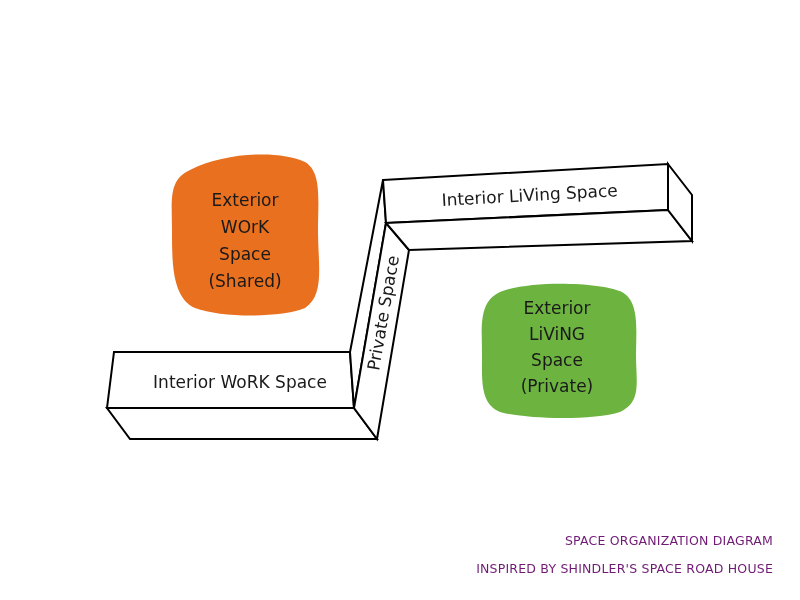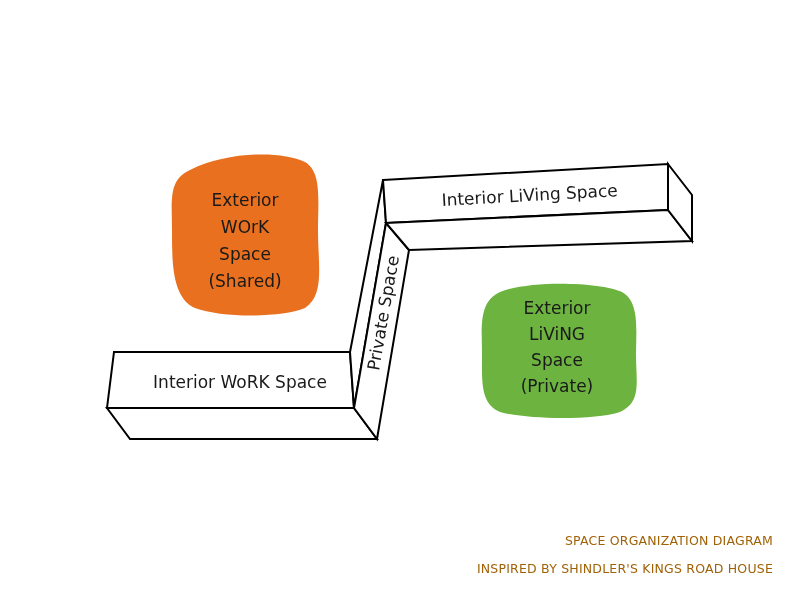--- a/index.html
+++ b/index.html
@@ -3,21 +3,21 @@
   <meta charset="utf-8">
   <style>
     html, body { margin: 0; padding: 0; background: #ffffff; }
     body { width: 800px; height: 600px; position: relative; overflow: hidden;
            font-family: "DejaVu Sans", sans-serif; }
     #diagram { position: absolute; left: 0; top: 0; }
     .blob-text { font-family: "DejaVu Sans", sans-serif; font-size: 17px; fill: #1a1a1a; }
     .bar-text { font-family: "DejaVu Sans", sans-serif; font-size: 17px; fill: #1a1a1a; }
     .edge { fill: #ffffff; stroke: #000000; stroke-width: 2; stroke-linejoin: miter; }
     .caption { position: absolute; right: 27px; font-family: "DejaVu Sans", sans-serif;
-               font-size: 12.5px; color: #a16207; letter-spacing: 0.2px; white-space: nowrap; }
+               font-size: 12.5px; color: #701a75; letter-spacing: 0.2px; white-space: nowrap; }
     #caption-title { top: 533px; }
     #caption-sub { top: 561px; }
   </style>
 </head>
 <body>
 
 <svg id="diagram" width="800" height="600" viewBox="0 0 800 600">
 
   <g>
     <path id="orange-blob" d="M 190 170 C 225 152, 280 150, 305 162 C 322 172, 318 200, 318 230 C 318 265, 325 295, 305 308 C 280 318, 222 318, 195 308 C 172 298, 172 262, 172 232 C 172 200, 168 180, 190 170 Z" fill="#e8701f"></path>
@@ -51,13 +51,13 @@
 
     <polygon class="edge" points="668,164 692,195 692,241 668,210"></polygon>
 
     <text class="bar-text" x="240" y="388" text-anchor="middle">Interior WoRK Space</text>
     <text class="bar-text" x="530" y="201" text-anchor="middle" transform="rotate(-3.2 530 201)">Interior LiVing Space</text>
     <text class="bar-text" x="0" y="0" text-anchor="middle" transform="translate(389 314) rotate(-80)">Private Space</text>
   </g>
 </svg>
 
 <div class="caption" id="caption-title">SPACE ORGANIZATION DIAGRAM</div>
-<div class="caption" id="caption-sub">INSPIRED BY SHINDLER'S KINGS ROAD HOUSE</div>
+<div class="caption" id="caption-sub">INSPIRED BY SHINDLER'S SPACE ROAD HOUSE</div>
 
 </body></html>

